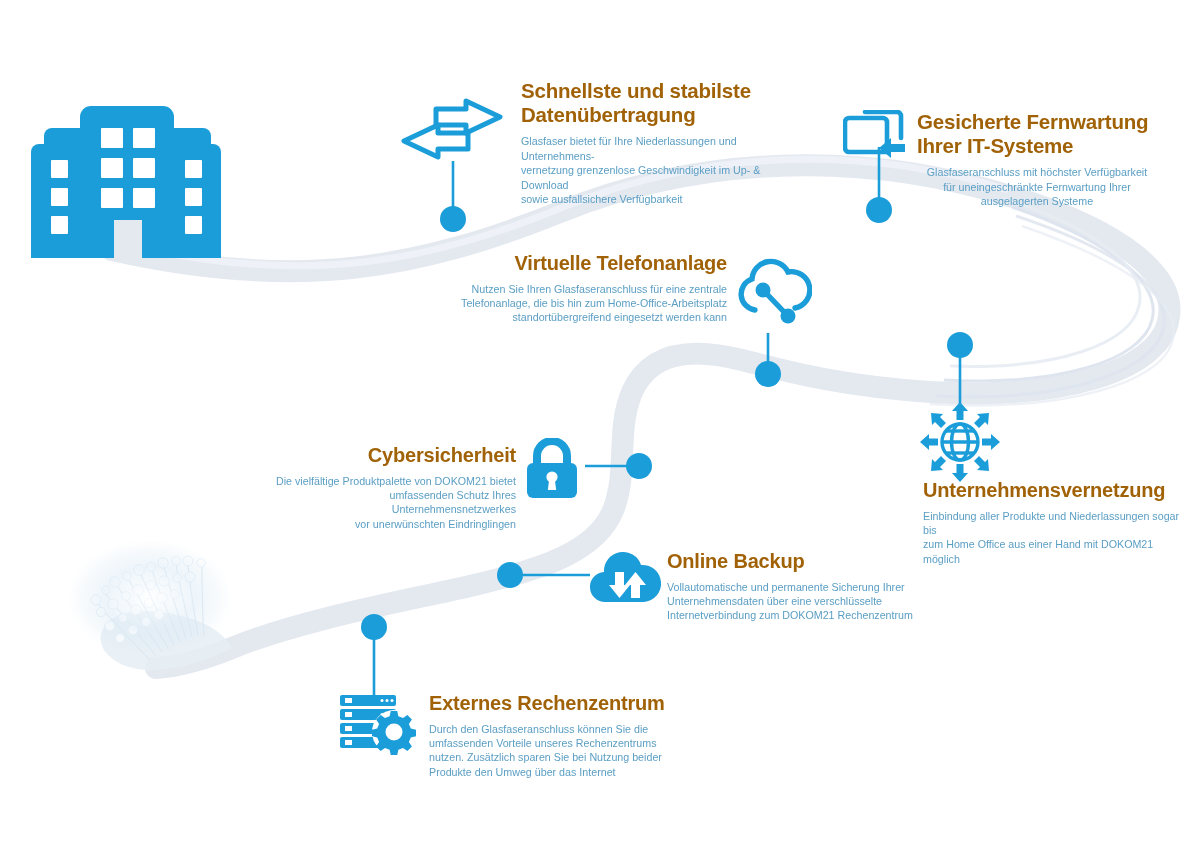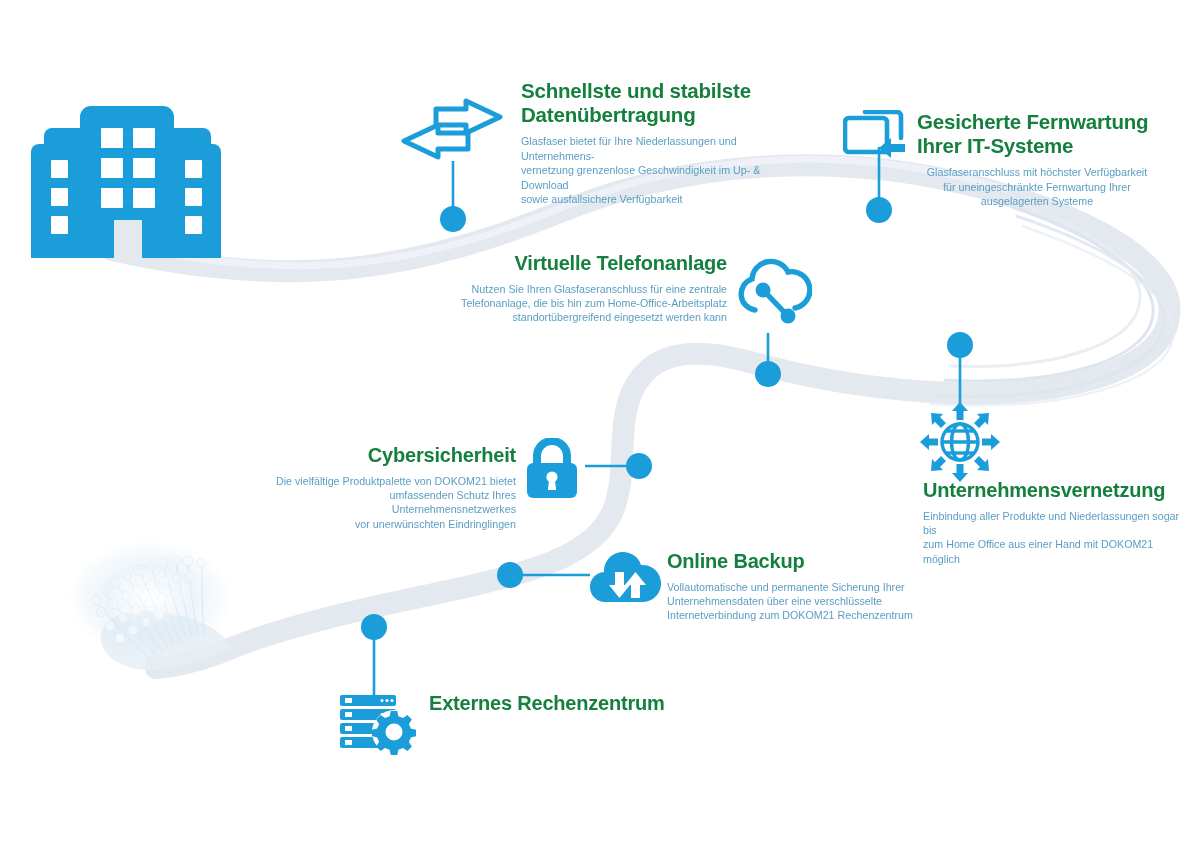--- a/index.html
+++ b/index.html
@@ -1,19 +1,19 @@
 <!DOCTYPE html>
 <html><head>
 <meta charset="utf-8">
 <style>
   html,body{margin:0;padding:0;background:#ffffff;}
   body{font-family:"Liberation Sans","DejaVu Sans",sans-serif;}
   #stage{position:relative;width:1200px;height:847px;background:#ffffff;overflow:hidden;}
   #ribbon{position:absolute;left:0;top:0;width:1200px;height:847px;}
-  .title{color:#15803d;font-weight:bold;line-height:1.18;letter-spacing:-0.2px;}
+  .title{color:#a16207;font-weight:bold;line-height:1.18;letter-spacing:-0.2px;}
   .desc{color:#5a9ec4;line-height:1.35;}
   .t-lg{font-size:20.5px;}
   .t-md{font-size:20px;}
   .d-sm{font-size:10.7px;}
   .blk{position:absolute;}
   .ico{position:absolute;}
   
   #blk-speed{left:521px;top:79px;width:290px;}
   #blk-speed .desc{margin-top:7px;width:288px;}
   #blk-remote{left:917px;top:110px;width:275px;}
@@ -306,15 +306,21 @@
       <circle cx="0" cy="0" r="22" fill="#ffffff"></circle>
       <path d="M-3.2,-21 h6.4 l1.2,5.2 l4.6,1.9 l4.4,-3 l4.5,4.5 l-3,4.4 l1.9,4.6 l5.2,1.2 v6.4
                l-5.2,1.2 l-1.9,4.6 l3,4.4 l-4.5,4.5 l-4.4,-3 l-4.6,1.9 l-1.2,5.2 h-6.4
                l-1.2,-5.2 l-4.6,-1.9 l-4.4,3 l-4.5,-4.5 l3,-4.4 l-1.9,-4.6 l-5.2,-1.2 v-6.4
                l5.2,-1.2 l1.9,-4.6 l-3,-4.4 l4.5,-4.5 l4.4,3 l4.6,-1.9 z" fill="#1b9dd9"></path>
       <circle cx="0" cy="0" r="8.5" fill="#ffffff"></circle>
     </g>
   </svg>
   <div class="blk" id="blk-dc">
     <div class="title t-md">Externes Rechenzentrum</div>
+    <div class="desc d-sm">
+      <span>Durch den Glasfaseranschluss können Sie die</span><br>
+      <span>umfassenden Vorteile unseres Rechenzentrums</span><br>
+      <span>nutzen. Zusätzlich sparen Sie bei Nutzung beider</span><br>
+      <span>Produkte den Umweg über das Internet</span>
+    </div>
   </div>
 
 </div>
 
 </body></html>

